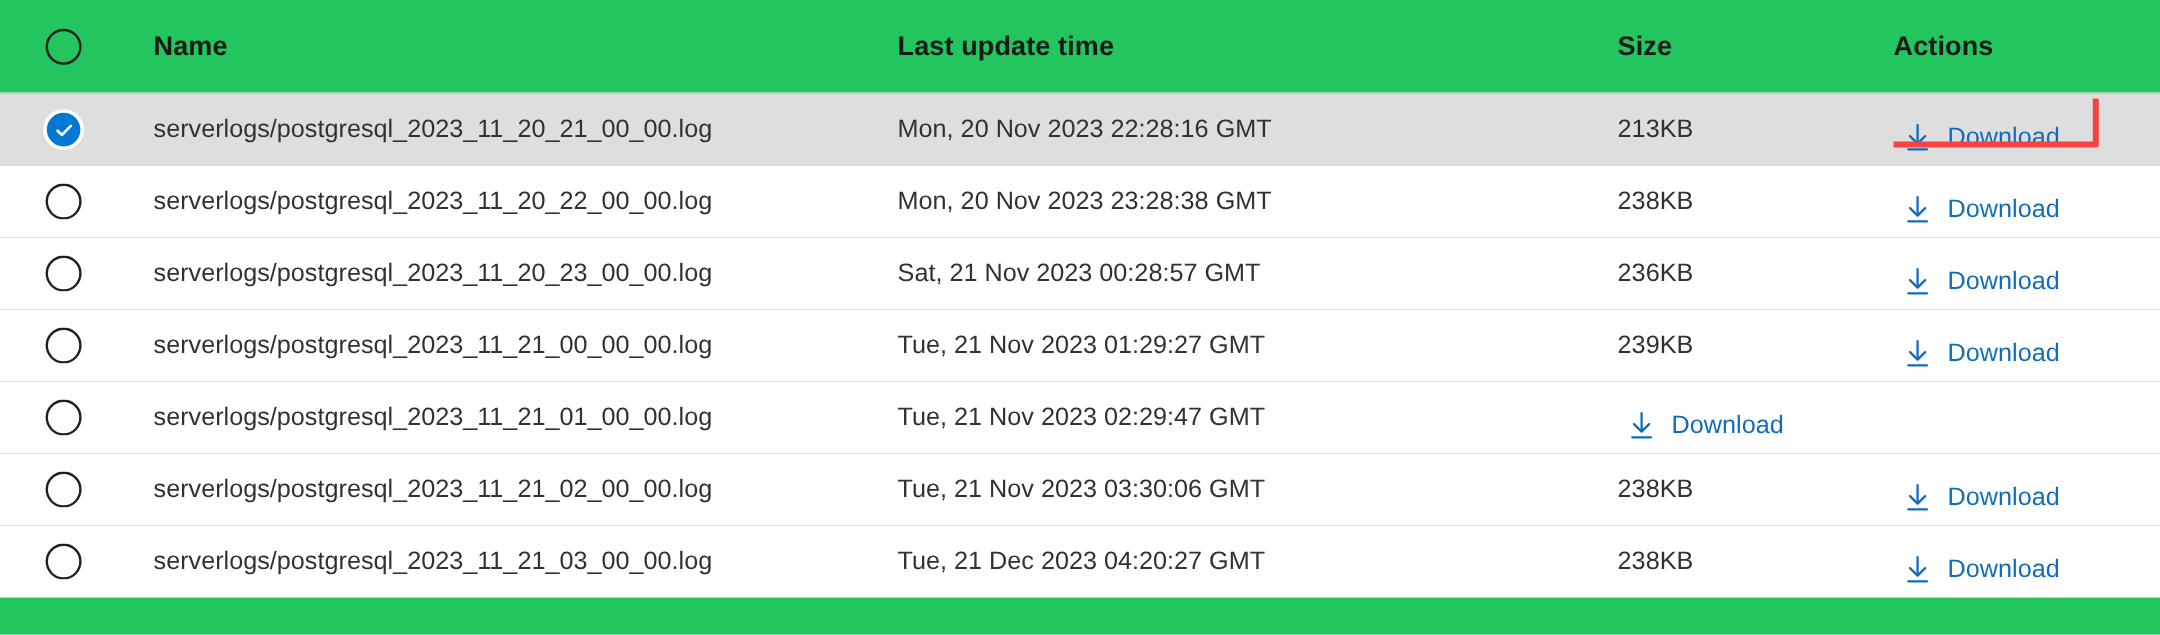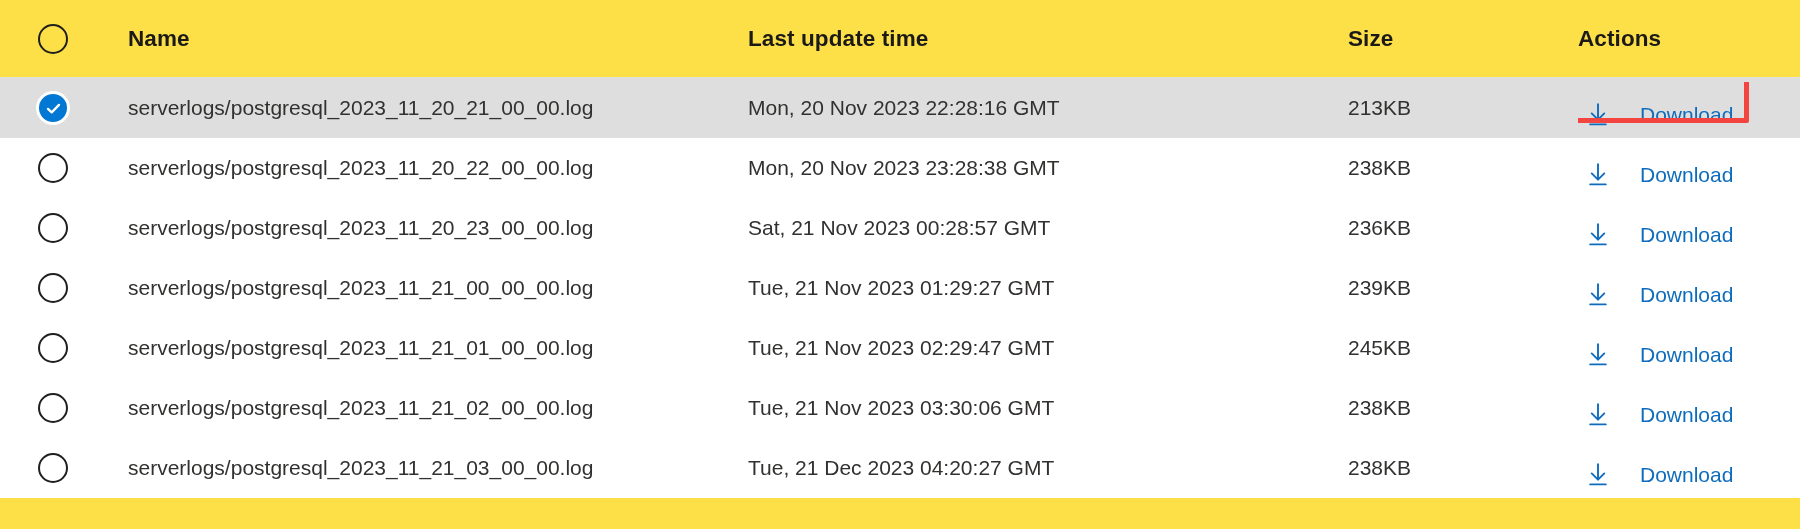--- a/index.html
+++ b/index.html
@@ -8,21 +8,21 @@
     width: 1800px;
     height: 529px;
     background: #ffffff;
     font-family: "Liberation Sans", sans-serif;
     overflow: hidden;
   }
 
   .file-browser {
     width: 1800px;
     height: 529px;
-    background: #fde047;
+    background: #22c55e;
     position: relative;
   }
 
   
   .grid-row {
     display: grid;
     grid-template-columns: 128px 620px 600px 230px 1fr;
     align-items: center;
     height: 60px;
     width: 100%;
@@ -104,21 +104,21 @@
     cursor: pointer;
     margin-left: -2px;
   }
 
   .circle-checked svg { display: block; }
 
   
   .download-link {
     display: inline-flex;
     align-items: center;
-    gap: 30px;
+    gap: 13px;
     color: #0f6cbd;
     font-size: 21px;
     text-decoration: none;
     cursor: pointer;
     white-space: nowrap;
     padding: 6px 10px 6px 8px;
     margin-top: 14px;
   }
 
   .download-link .dl-icon {
@@ -234,21 +234,20 @@
               </span>
               <span>Download</span>
             </a></span></div>
       </div>
       <div class="grid-row table-row">
         <div class="cell cell-check">
           <span class="circle-empty"></span>
         </div>
         <div class="cell cell-name">serverlogs/postgresql_2023_11_21_01_00_00.log</div>
         <div class="cell cell-date">Tue, 21 Nov 2023 02:29:47 GMT</div>
-        <div class="cell cell-size">245KB</div>
         <div class="cell cell-action"><span class="action-wrap"><a class="download-link" href="#">
               <span class="dl-icon">
                 <svg width="24" height="26" viewBox="0 0 24 26" fill="none" aria-hidden="true">
                   <path d="M12 2.2 V17.2" stroke="#0f6cbd" stroke-width="1.9" stroke-linecap="round"></path>
                   <path d="M5.7 11.4 L12 17.7 L18.3 11.4" stroke="#0f6cbd" stroke-width="1.9" stroke-linecap="round" stroke-linejoin="round" fill="none"></path>
                   <path d="M4.2 22.4 H19.8" stroke="#0f6cbd" stroke-width="1.9" stroke-linecap="round"></path>
                 </svg>
               </span>
               <span>Download</span>
             </a></span></div>

